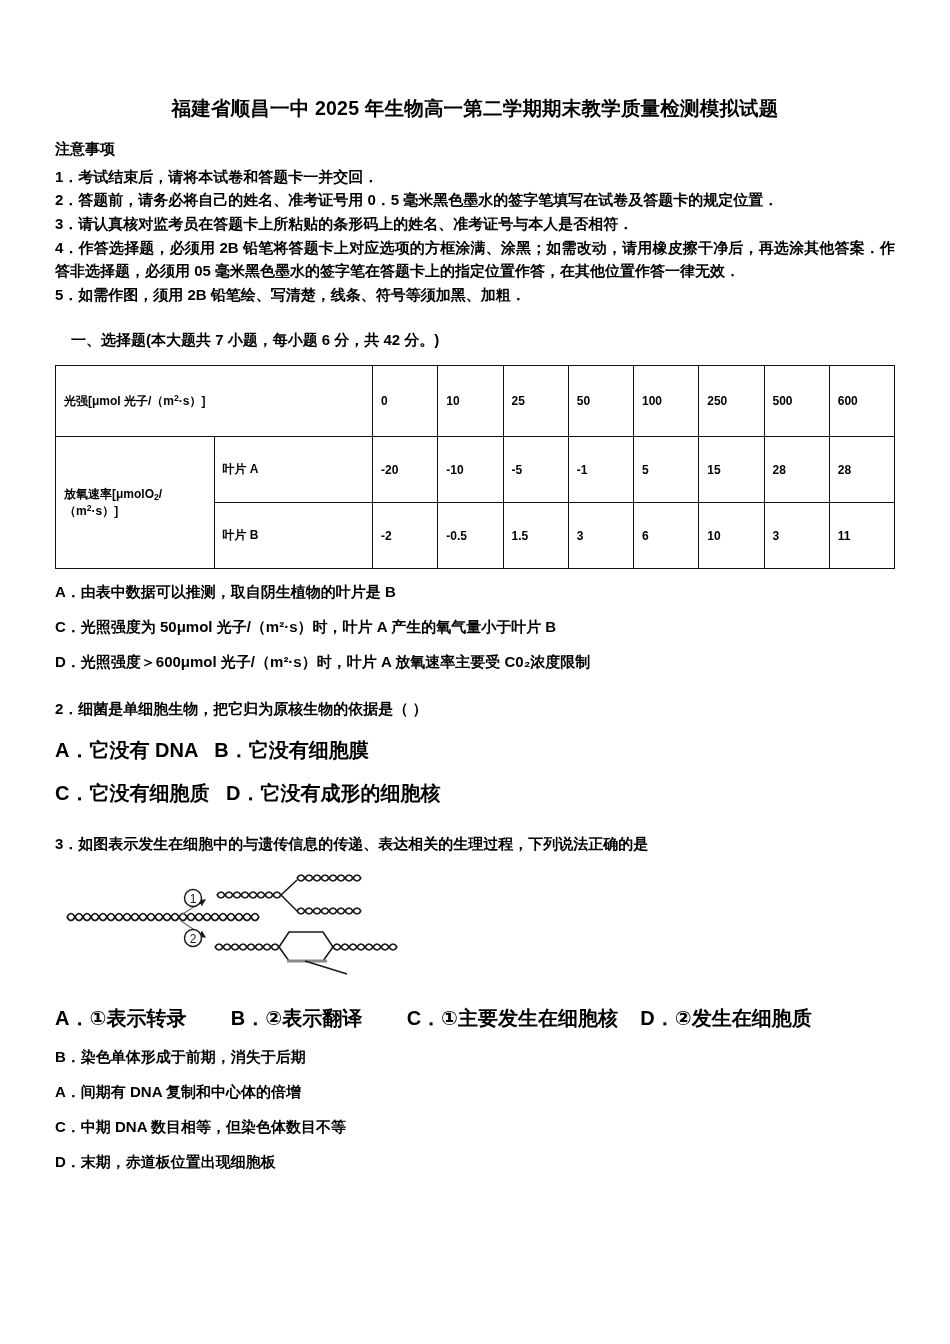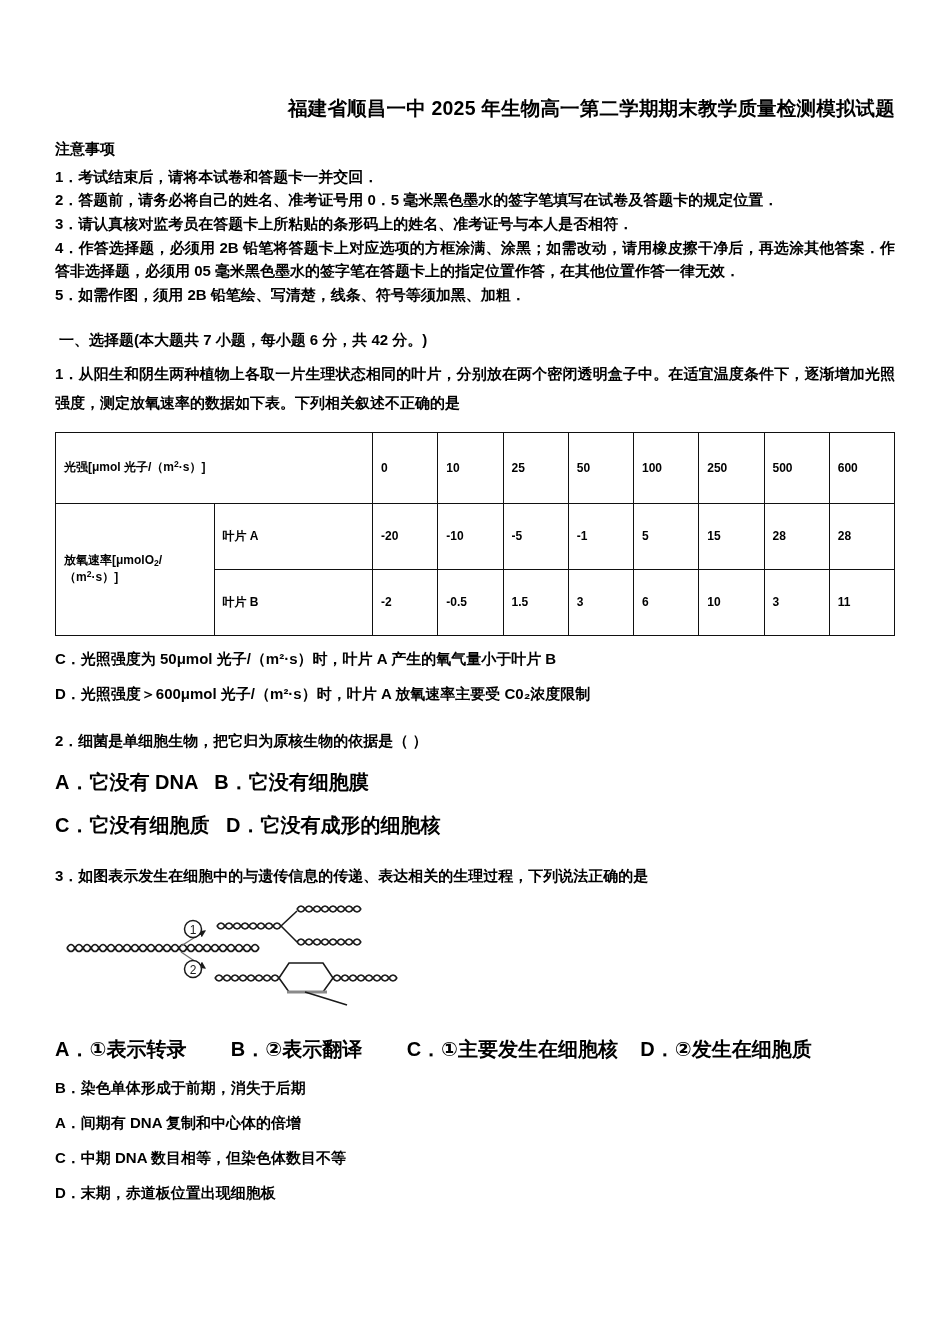--- a/index.html
+++ b/index.html
@@ -18,21 +18,21 @@
   .page {
     box-sizing: border-box;
     width: 950px;
     height: 1344px;
     padding: 96px 55px 0 55px;
   }
   .doc-title {
     font-family: "Liberation Sans", "DejaVu Sans", sans-serif;
     font-weight: bold;
     font-size: 19.5px;
-    text-align: right;
+    text-align: center;
     letter-spacing: 0.2px;
     margin: 0 0 16px 0;
     line-height: 1.3;
   }
   .notice-heading {
     font-family: "Liberation Sans", "DejaVu Sans", sans-serif;
     font-weight: bold;
     font-size: 15px;
     margin: 0 0 4px 0;
     line-height: 1.55;
@@ -47,21 +47,21 @@
     font-weight: bold;
     font-size: 15px;
     line-height: 1.58;
     text-align: justify;
     text-justify: inter-ideograph;
   }
   .section-head {
     font-family: "Liberation Sans", "DejaVu Sans", sans-serif;
     font-weight: bold;
     font-size: 15px;
-    margin: 22px 0 8px 4px;
+    margin: 22px 0 8px 16px;
     line-height: 1.5;
   }
   .q-stem {
     font-family: "Liberation Sans", "DejaVu Sans", sans-serif;
     font-weight: bold;
     font-size: 15px;
     line-height: 1.95;
     text-align: justify;
     text-justify: inter-ideograph;
     margin: 0;
@@ -143,21 +143,20 @@
   <ul class="notice-list">
     <li>1．考试结束后，请将本试卷和答题卡一并交回．</li>
     <li>2．答题前，请务必将自己的姓名、准考证号用 0．5 毫米黑色墨水的签字笔填写在试卷及答题卡的规定位置．</li>
     <li>3．请认真核对监考员在答题卡上所粘贴的条形码上的姓名、准考证号与本人是否相符．</li>
     <li>4．作答选择题，必须用 2B 铅笔将答题卡上对应选项的方框涂满、涂黑；如需改动，请用橡皮擦干净后，再选涂其他答案．作答非选择题，必须用 05 毫米黑色墨水的签字笔在答题卡上的指定位置作答，在其他位置作答一律无效．</li>
     <li>5．如需作图，须用 2B 铅笔绘、写清楚，线条、符号等须加黑、加粗．</li>
   </ul>
 
   <div class="section-head">一、选择题(本大题共 7 小题，每小题 6 分，共 42 分。)</div>
 
-  <p class="q-stem"><span>1．</span><span>从阳生和阴生两种植物上各取一片生理状态相同的叶片，分别放在两个密闭透明盒子中。在适宜温度条件下，逐渐增加光照强度，测定放氧速率的数据如下表。下列相关叙述不正确的是</span></p>
 
   <table class="data-table">
     <tbody>
       <tr class="hdr">
         <td class="row-label" colspan="2"><span>光强[μmol 光子/（m</span><sup>2</sup><span>·s）]</span></td>
         <td class="val">0</td>
         <td class="val">10</td>
         <td class="val">25</td>
         <td class="val">50</td>
         <td class="val">100</td>
@@ -184,20 +183,21 @@
         <td class="val">1.5</td>
         <td class="val">3</td>
         <td class="val">6</td>
         <td class="val">10</td>
         <td class="val">3</td>
         <td class="val">11</td>
       </tr>
     </tbody>
   </table>
 
+  <p class="opt">A．由表中数据可以推测，取自阴生植物的叶片是 B</p>
   <p class="opt">C．光照强度为 50μmol 光子/（m²·s）时，叶片 A 产生的氧气量小于叶片 B</p>
   <p class="opt">D．光照强度＞600μmol 光子/（m²·s）时，叶片 A 放氧速率主要受 C0₂浓度限制</p>
 
   <p class="q-stem q-gap"><span>2．</span><span>细菌是单细胞生物，把它归为原核生物的依据是（    ）</span></p>
   <p class="opt-row">A．它没有 DNA   B．它没有细胞膜</p>
   <p class="opt-row">C．它没有细胞质   D．它没有成形的细胞核</p>
 
   <p class="q-stem q-gap"><span>3．</span><span>如图表示发生在细胞中的与遗传信息的传递、表达相关的生理过程，下列说法正确的是</span></p>
 
   <div class="diagram-wrap">

